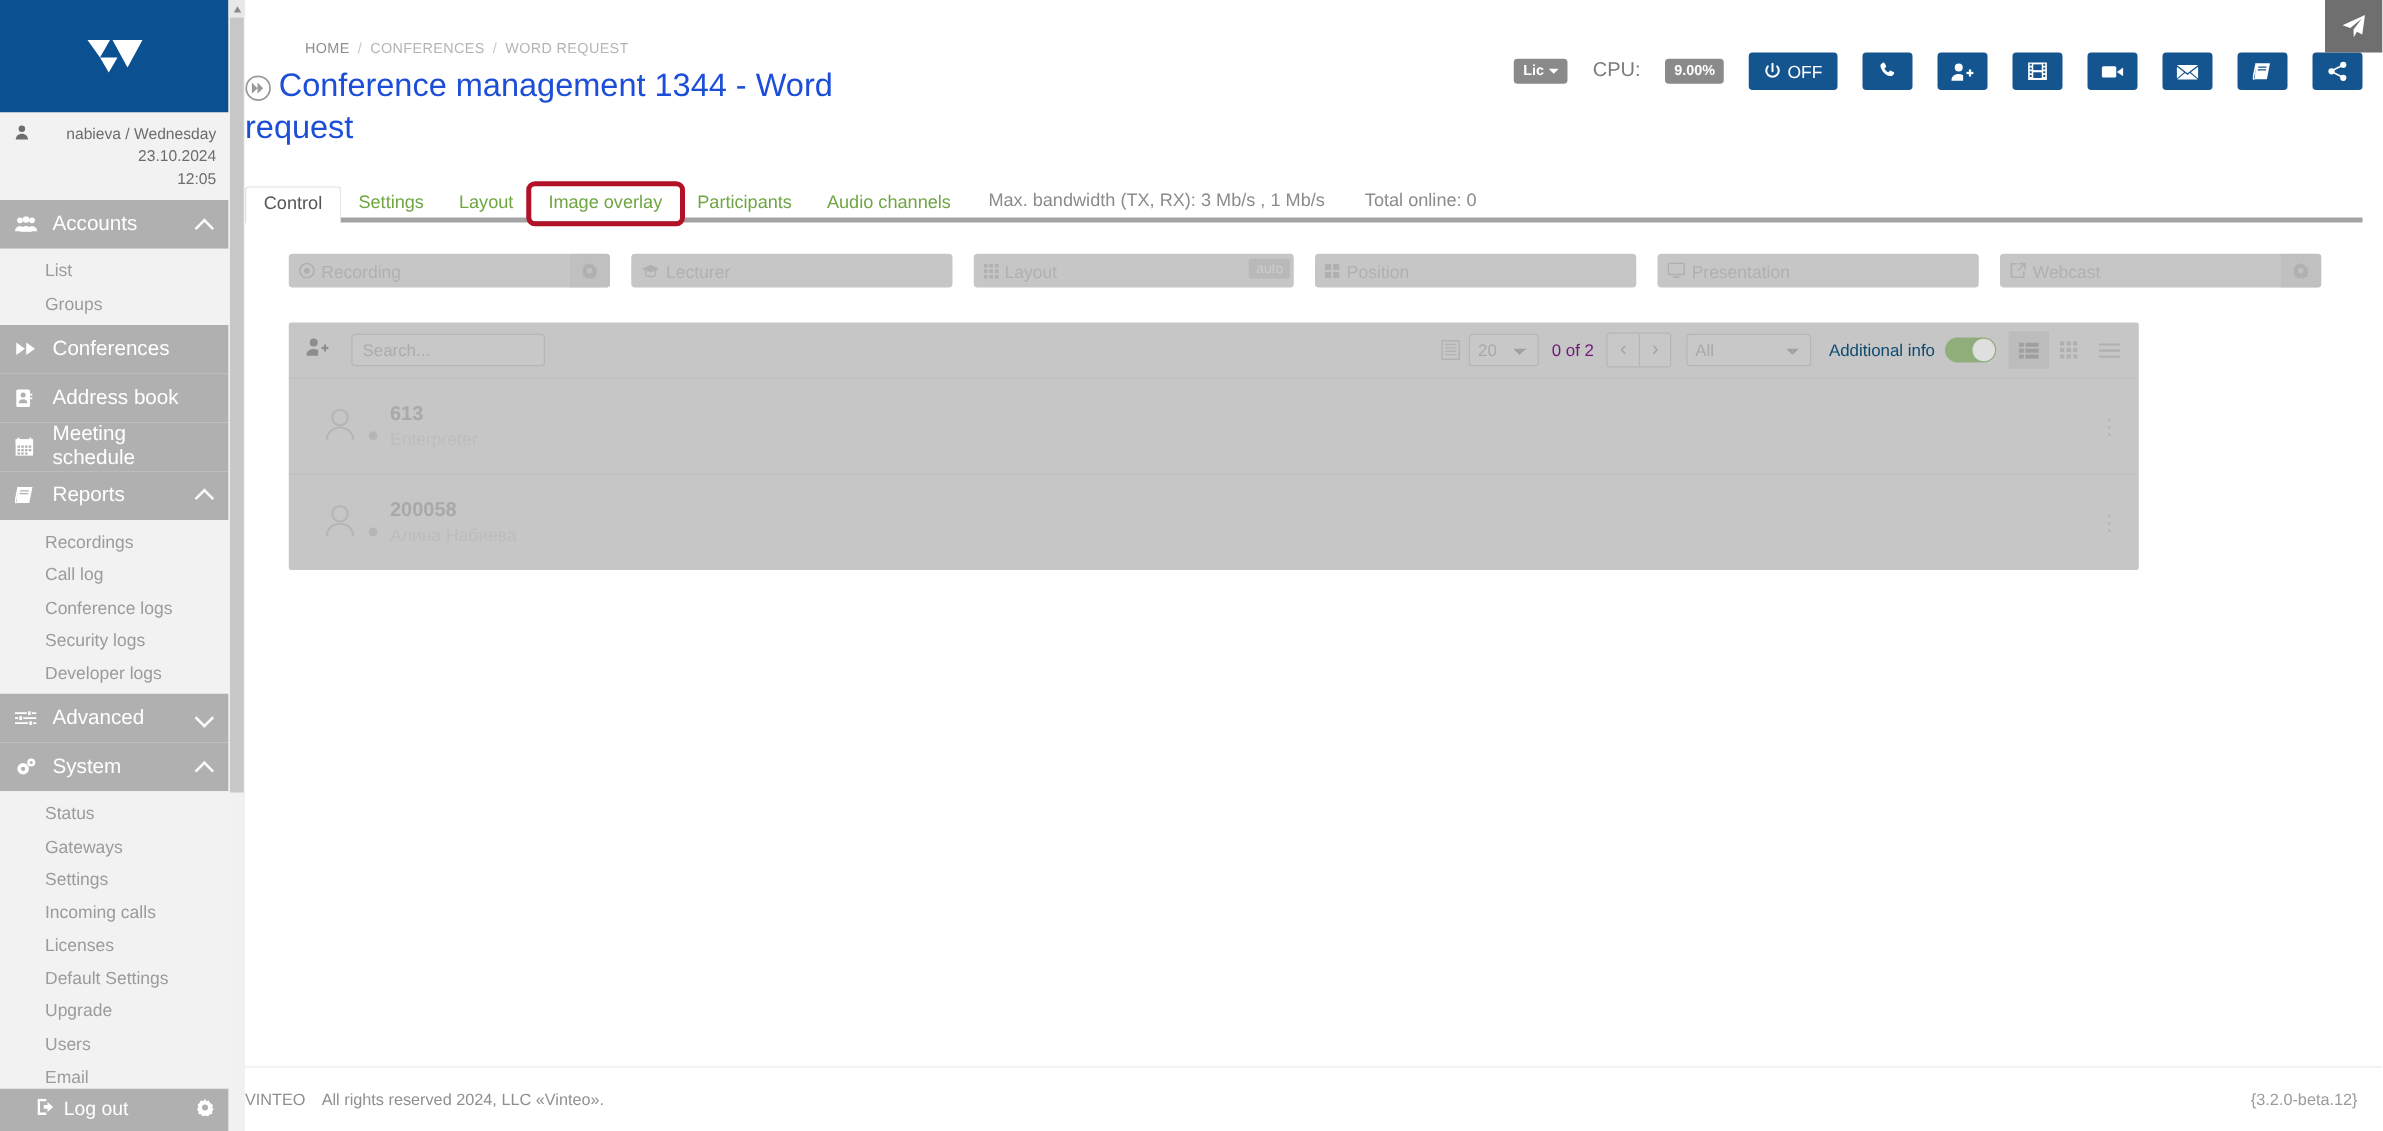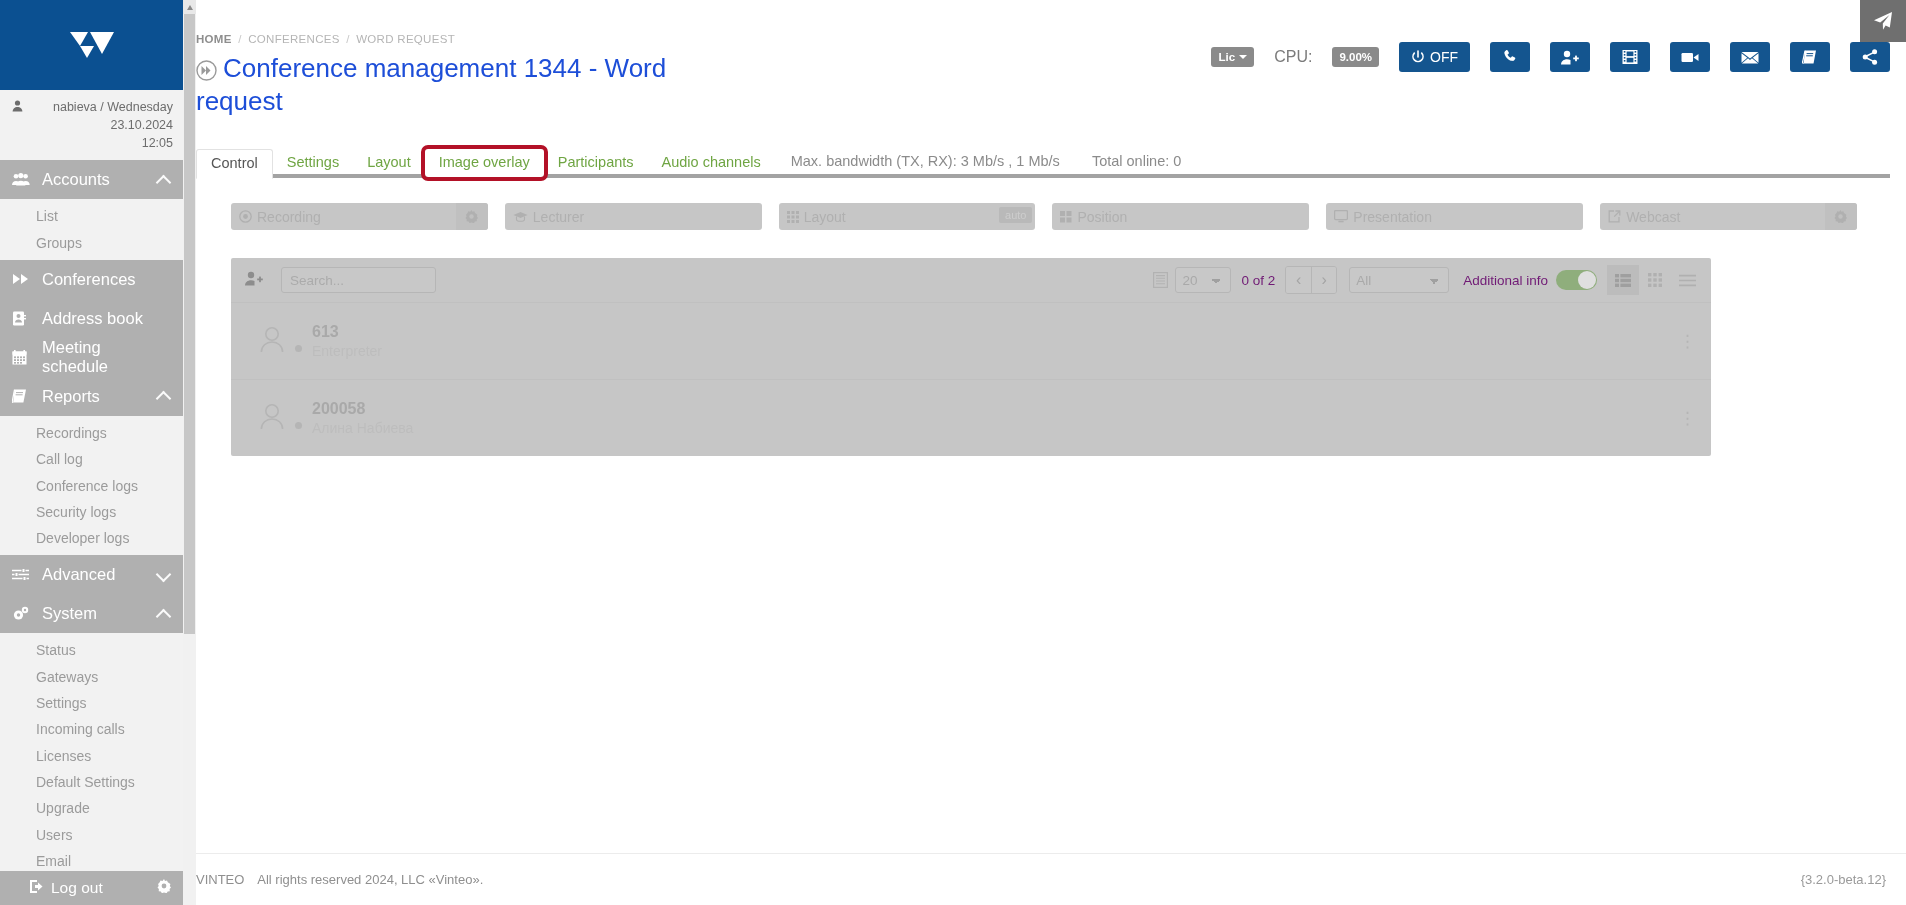--- a/index.html
+++ b/index.html
@@ -99,21 +99,21 @@
     position: absolute; left: 196px; top: 0;
     width: 1710px; height: 905px;
     background: #ffffff;
   }
 
   #breadcrumb {
     padding: 33px 0 0 0;
     font-size: 11.5px; letter-spacing: .3px;
     color: #b5b5b5;
   }
-  #breadcrumb .crumb-home { color: #8e8e8e; font-weight: bold; }
+  #breadcrumb .crumb-home { color: #8e8e8e; font-weight: normal; margin-left: 48px; }
   #breadcrumb .sep { color: #c8c8c8; margin: 0 3px; }
 
   #page-title {
     margin-top: 9px;
     font-size: 26px; color: #1d4ed8; font-weight: normal;
     line-height: 1.12; max-width: 520px;
   }
   #page-title .tcircle {
     display: inline-block; vertical-align: -4px; margin-right: 6px;
   }
@@ -248,21 +248,21 @@
   .pager {
     display: flex; border: 1px solid #b6b6b6; border-radius: 3px;
     overflow: hidden;
   }
   .pager button {
     width: 25px; height: 26px; background: #c8c8c8; border: none;
     color: #a5a5a5; font-size: 16px; cursor: pointer; line-height: 1;
     font-family: "Liberation Sans", sans-serif;
   }
   .pager button + button { border-left: 1px solid #b6b6b6; }
-  .addinfo-label { font-size: 13.5px; color: #701a75; margin: 0 8px 0 14px; }
+  .addinfo-label { font-size: 13.5px; color: #0c4a6e; margin: 0 8px 0 14px; }
   .toggle {
     width: 41px; height: 20px; border-radius: 11px;
     background: #8fae7c; position: relative; cursor: pointer;
   }
   .toggle .knob {
     position: absolute; right: 1px; top: 1px;
     width: 18px; height: 18px; border-radius: 50%;
     background: #dfdfdf;
   }
   .view-toggle { display: flex; align-items: center; margin-left: 10px; }

